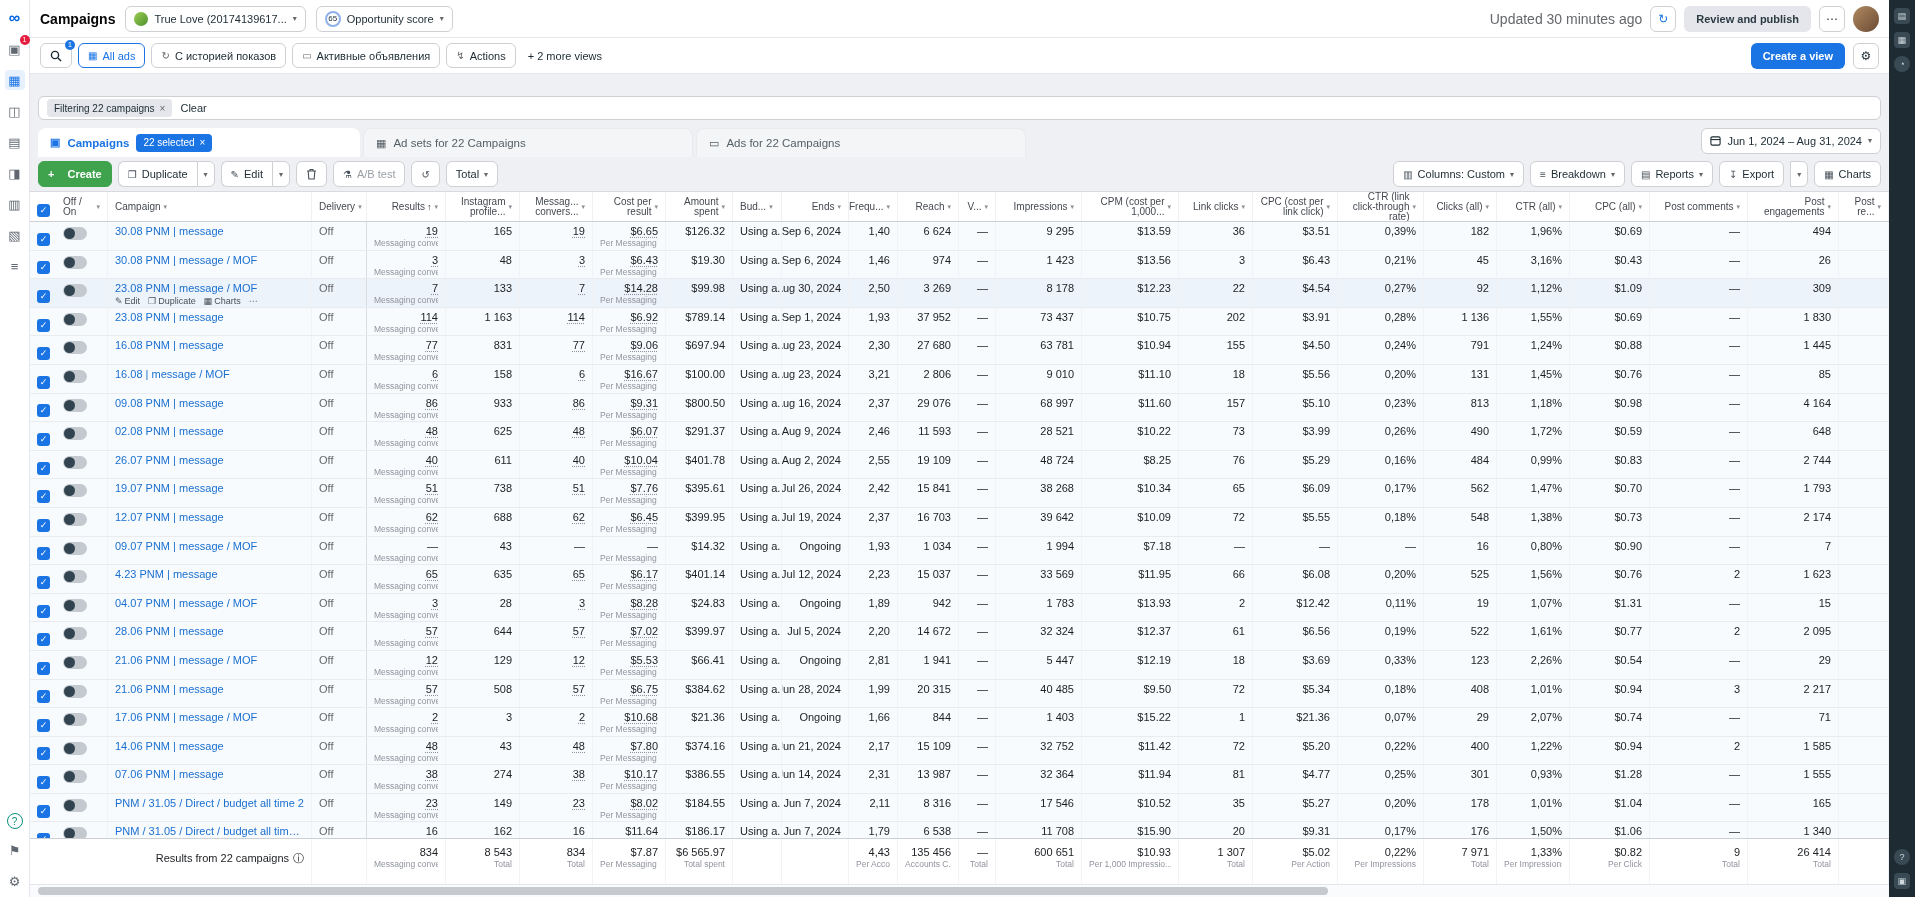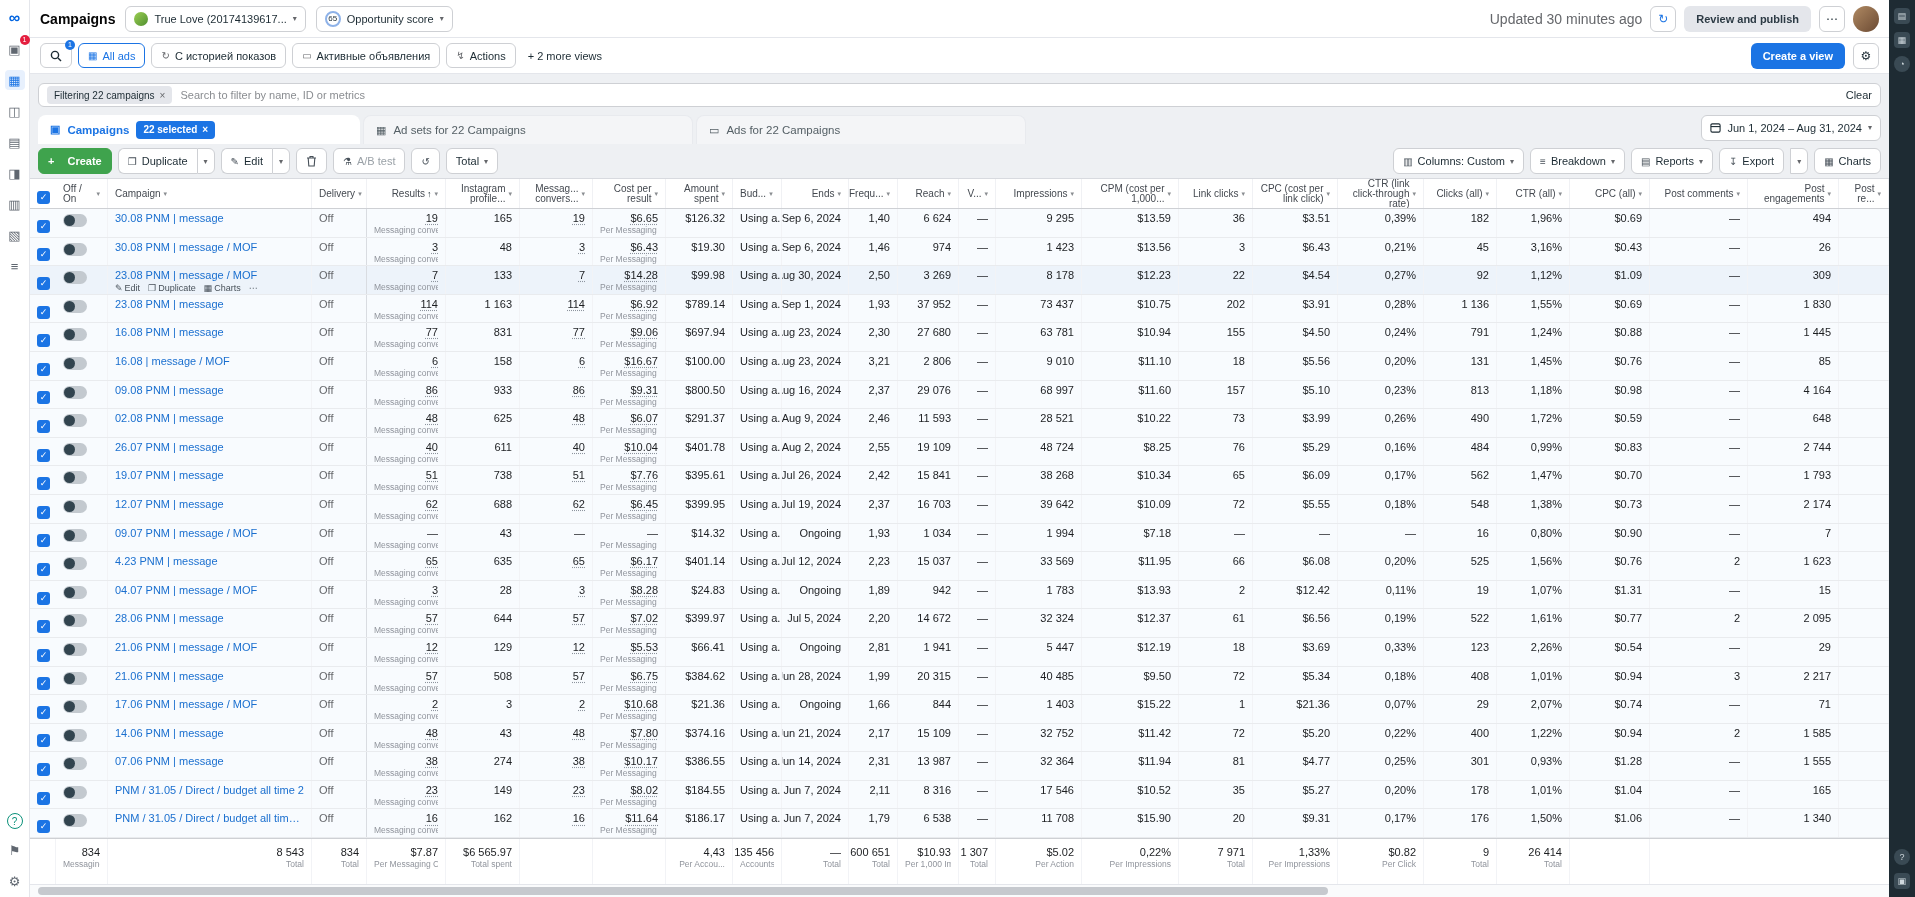--- a/index.html
+++ b/index.html
@@ -36,32 +36,32 @@
 #views-bar{height:36px;background:#fff;border-bottom:1px solid #e4e6eb;display:flex;align-items:center;padding:0 10px;gap:6px;flex:none}
 .chip{height:25px;border:1px solid #ced0d4;border-radius:6px;background:#fff;display:flex;align-items:center;gap:5px;padding:0 9px;font-size:11px;color:#1c2b33;cursor:pointer;white-space:nowrap}
 .chip .ci{font-size:10px;color:#65676b}
 .chip.selected{border-color:#1b74e4;color:#1b74e4}
 .chip.selected .ci{color:#1b74e4}
 .search-btn{position:relative}
 .s-badge{position:absolute;top:-4px;right:-4px;background:#1b74e4;color:#fff;font-size:7px;line-height:10px;min-width:10px;height:10px;border-radius:5px;text-align:center}
 .more-views{font-size:11px;color:#1c2b33;padding:0 6px;cursor:pointer;white-space:nowrap}
 .btn-blue{height:26px;background:#1b74e4;border:none;border-radius:6px;color:#fff;font-size:11px;font-weight:bold;padding:0 12px;cursor:pointer;font-family:inherit;white-space:nowrap}
 
-#filter-bar{height:24px;margin:9px 8px 4px;background:#fff;border:1px solid #ced0d4;border-radius:6px;display:flex;align-items:center;gap:8px;padding:0 8px;flex:none}
+#filter-bar{height:24px;margin:22px 8px 4px;background:#fff;border:1px solid #ced0d4;border-radius:6px;display:flex;align-items:center;gap:8px;padding:0 8px;flex:none}
 .filter-chip{height:18px;background:#e4e6eb;border-radius:4px;display:flex;align-items:center;gap:5px;padding:0 7px;font-size:10px;color:#1c2b33;white-space:nowrap}
 .x-icon{font-size:10px;color:#65676b;cursor:pointer}
 .filter-placeholder{font-size:11px;color:#8a8d91;flex:1;white-space:nowrap;overflow:hidden}
 .clear-link{font-size:11px;color:#1c2b33;cursor:pointer}
 
 #level-tabs{display:flex;align-items:flex-end;padding:0 8px;height:33px;gap:3px;flex:none}
 .ltab{height:29px;border-radius:8px 8px 0 0;display:flex;align-items:center;gap:7px;padding:0 12px;font-size:11.5px;cursor:pointer;white-space:nowrap;overflow:hidden}
 .ltab.active{background:#fff;color:#1b74e4;font-weight:bold;width:322px}
 .ltab.idle{background:#f4f5f7;color:#556066;width:330px;border:1px solid #e8eaee;border-bottom:none}
 .ltab .ticon{font-size:11px}
-.sel-badge{background:#1b74e4;color:#fff;font-size:10px;font-weight:bold;border-radius:4px;height:18px;display:flex;align-items:center;gap:5px;padding:0 7px}
+.sel-badge{background:#1b74e4;color:#fff;font-size:10px;font-weight:normal;border-radius:4px;height:18px;display:flex;align-items:center;gap:5px;padding:0 7px}
 .sel-badge .x-icon{color:#fff}
 .date-pill{margin-left:auto;align-self:center}
 
 #toolbar{height:34px;display:flex;align-items:center;padding:0 8px;gap:6px;flex:none}
 .tbtn{height:26px;border:1px solid #ced0d4;border-radius:6px;background:#fff;display:flex;align-items:center;gap:5px;padding:0 9px;font-size:11px;color:#1c2b33;cursor:pointer;white-space:nowrap}
 .tbtn .ti{font-size:10px;color:#475059}
 .tbtn.split{border-radius:6px 0 0 6px;border-right:none}
 .tbtn.caret{border-radius:0 6px 6px 0;padding:0 6px}
 .tbtn.disabled{color:#9aa1a7}
 .tbtn.green{background:#3fa34d;border-color:#3fa34d;color:#fff;font-weight:bold}
@@ -207,21 +207,20 @@
             <span>⚙</span>
           </div>
       </div>
     </div>
 
     <div id="filter-bar">
       <div class="filter-chip">
         <span>Filtering 22 campaigns</span>
         <span class="x-icon">×</span>
       </div>
-      <span class="filter-placeholder">Search to filter by name, ID or metrics</span>
       <span class="clear-link">Clear</span>
     </div>
 
     <div id="level-tabs">
       <div class="ltab active">
         <span class="ticon" style="color:#1b74e4">▣</span>
         <span>Campaigns</span>
         <span class="sel-badge">
             <span>22 selected</span>
             <span class="x-icon">×</span>
@@ -2198,20 +2197,24 @@
             </div>
             <div class="cell al-right">
               <span class="val">1 340</span>
             </div>
             <div class="cell al-right">
               <span class="val"></span>
             </div>
           </div>
         </div>
       <div id="tfoot">
+          <div class="fcell flabel">
+            <span>Results from 22 campaigns</span>
+            <span class="info-i">ⓘ</span>
+          </div>
           <div class="fcell al-left frozen-edge"></div>
           <div class="fcell al-right">
             <span class="val">834</span>
             <span class="sub">Messaging convers...</span>
           </div>
           <div class="fcell al-right">
             <span class="val">8 543</span>
             <span class="sub">Total</span>
           </div>
           <div class="fcell al-right">

